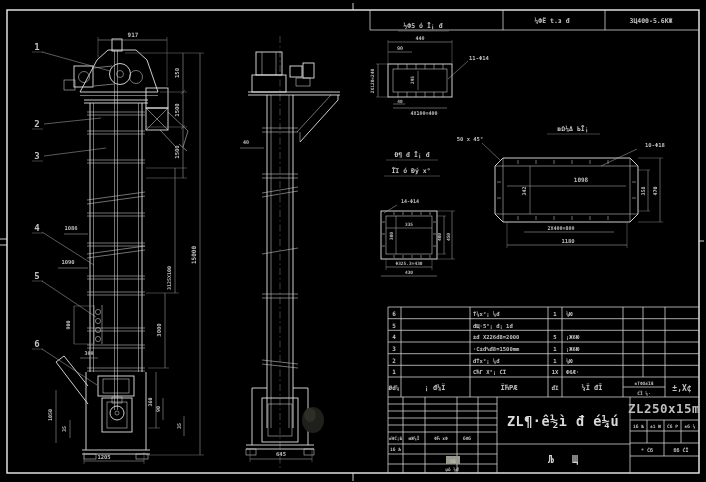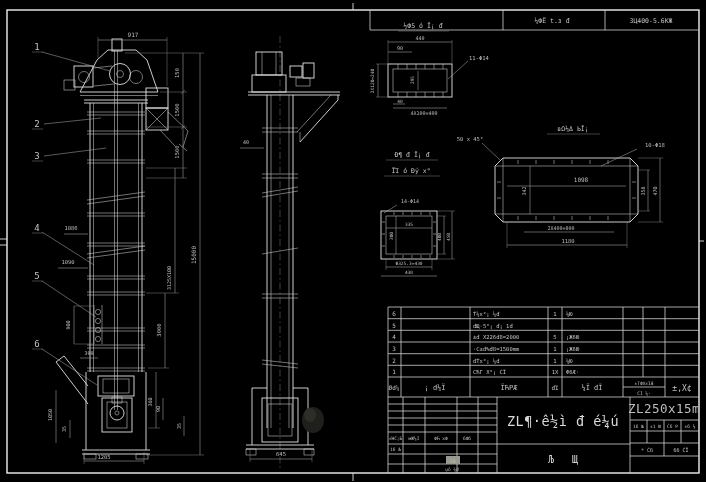--- a/index.html
+++ b/index.html
@@ -1,17 +1,17 @@
 <!DOCTYPE html>
 <html><head>
 <meta charset="utf-8">
 <style>
   html,body{margin:0;padding:0;background:#000;}
   .stage{position:relative;width:704px;height:482px;background:#000;overflow:hidden;
-         font-family:"DejaVu Sans Mono",monospace;}
+         font-family:"DejaVu Sans Mono",monospace;font-weight:bold;}
   svg{position:absolute;left:0;top:0;}
   text{fill:#c2c2c2;font-family:"DejaVu Sans Mono",monospace;}
   .t45{font-size:4.5px}.t5{font-size:5px}.t55{font-size:5.5px}.t6{font-size:6px}
   .t65{font-size:6.5px}.t7{font-size:7px}.t8{font-size:8px}.t9{font-size:9px}
   .big{font-size:13.5px;fill:#dadada;letter-spacing:.5px}
   .sub{font-size:10px;fill:#cfcfcf;letter-spacing:6px}
   .model{font-size:12.5px;fill:#bdbdbd;letter-spacing:.5px}
   .ln{stroke:#e2e2e2;stroke-width:.9;fill:none}
   .lt{stroke:#cfcfcf;stroke-width:.55;fill:none}
   .tbl{stroke:#d0d0d0;stroke-width:.8;fill:none}

